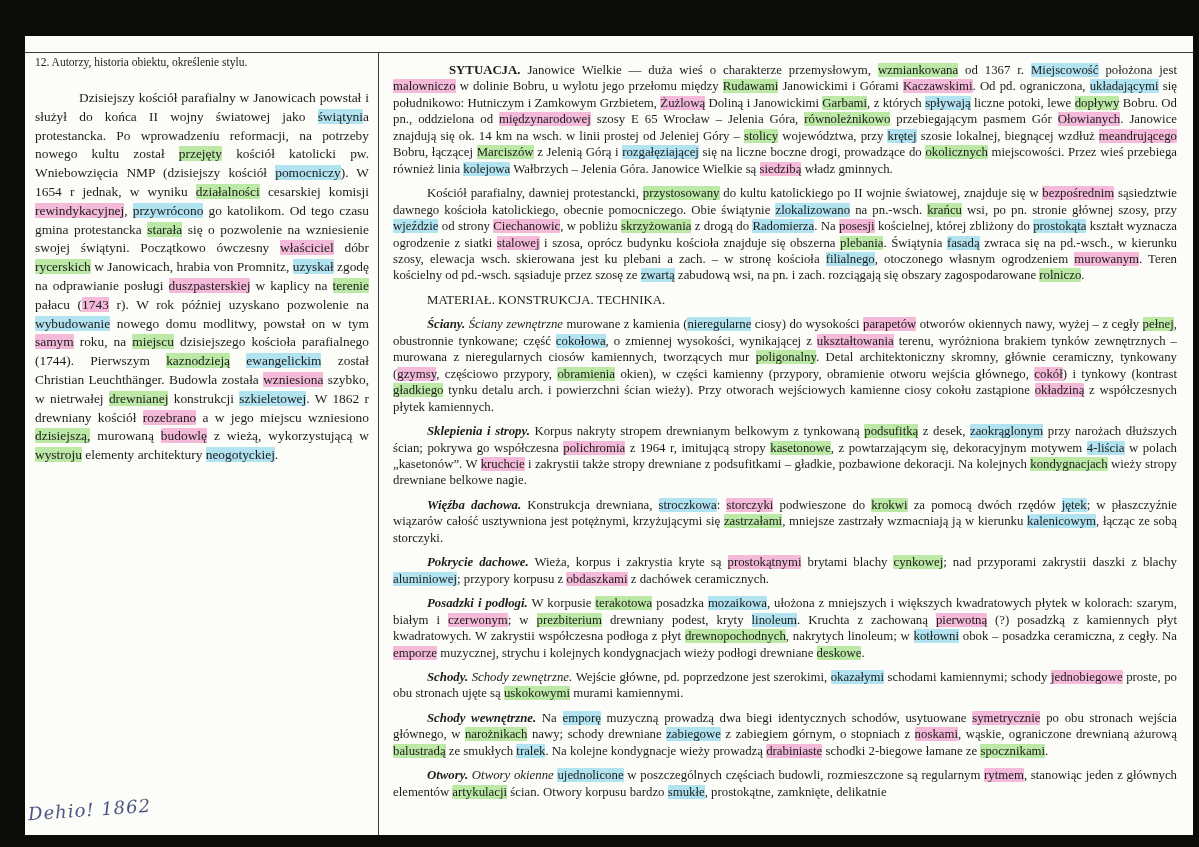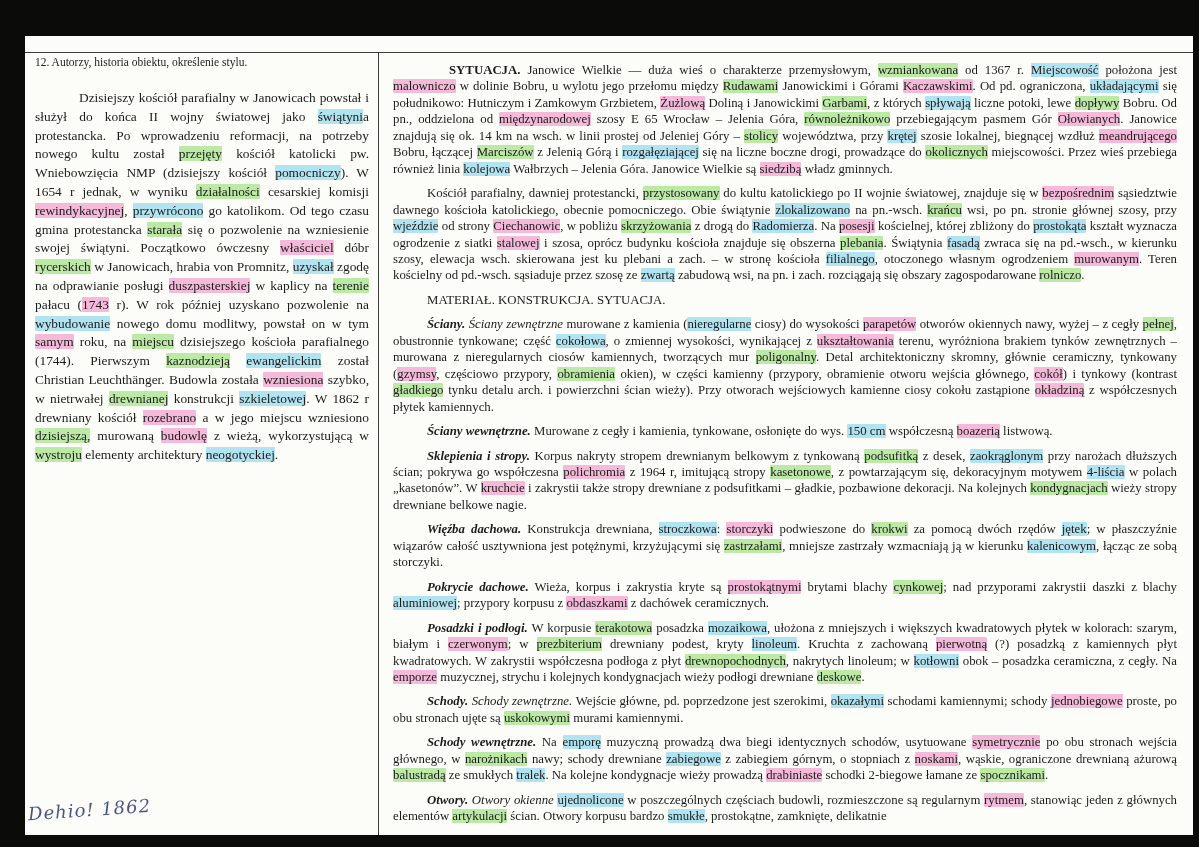--- a/index.html
+++ b/index.html
@@ -68,23 +68,22 @@
     <div class="field-header">12. Autorzy, historia obiektu, określenie stylu.</div>
     <div class="left-text">
         <p><span>Dzisiejszy kościół parafialny w Janowicach powstał i służył do końca II wojny światowej jako <span class="hl" style="background-color: rgb(178, 227, 240);">świątyni</span>a protestancka. Po wprowadzeniu reformacji, na potrzeby nowego kultu został <span class="hl" style="background-color: rgb(188, 233, 166);">przejęty</span> kościół katolicki pw. Wniebowzięcia NMP (dzisiejszy kościół <span class="hl" style="background-color: rgb(178, 227, 240);">pomocniczy</span>). W 1654 r jednak, w wyniku <span class="hl" style="background-color: rgb(188, 233, 166);">działalności</span> cesarskiej komisji <span class="hl" style="background-color: rgb(245, 186, 218);">rewindykacyjnej</span>, <span class="hl" style="background-color: rgb(178, 227, 240);">przywrócono</span> go katolikom. Od tego czasu gmina protestancka <span class="hl" style="background-color: rgb(188, 233, 166);">starała</span> się o pozwolenie na wzniesienie swojej świątyni. Początkowo ówczesny <span class="hl" style="background-color: rgb(245, 186, 218);">właściciel</span> dóbr <span class="hl" style="background-color: rgb(188, 233, 166);">rycerskich</span> w Janowicach, hrabia von Promnitz, <span class="hl" style="background-color: rgb(178, 227, 240);">uzyskał</span> zgodę na odprawianie posługi <span class="hl" style="background-color: rgb(245, 186, 218);">duszpasterskiej</span> w kaplicy na <span class="hl" style="background-color: rgb(188, 233, 166);">terenie</span> pałacu (<span class="hl" style="background-color: rgb(245, 186, 218);">1743</span> r). W rok później uzyskano pozwolenie na <span class="hl" style="background-color: rgb(178, 227, 240);">wybudowanie</span> nowego domu modlitwy, powstał on w tym <span class="hl" style="background-color: rgb(245, 186, 218);">samym</span> roku, na <span class="hl" style="background-color: rgb(188, 233, 166);">miejscu</span> dzisiejszego kościoła parafialnego (1744). Pierwszym <span class="hl" style="background-color: rgb(188, 233, 166);">kaznodzieją</span> <span class="hl" style="background-color: rgb(178, 227, 240);">ewangelickim</span> został Christian Leuchthänger. Budowla została <span class="hl" style="background-color: rgb(245, 186, 218);">wzniesiona</span> szybko, w nietrwałej <span class="hl" style="background-color: rgb(188, 233, 166);">drewnianej</span> konstrukcji <span class="hl" style="background-color: rgb(178, 227, 240);">szkieletowej</span>. W 1862 r drewniany kościół <span class="hl" style="background-color: rgb(245, 186, 218);">rozebrano</span> a w jego miejscu wzniesiono <span class="hl" style="background-color: rgb(188, 233, 166);">dzisiejszą,</span> murowaną <span class="hl" style="background-color: rgb(245, 186, 218);">budowlę</span> z wieżą, wykorzystującą w <span class="hl" style="background-color: rgb(188, 233, 166);">wystroju</span> elementy architektury <span class="hl" style="background-color: rgb(178, 227, 240);">neogotyckiej</span>.</span></p>
       </div>
   </div>
 
   <div class="cell-right">
     <div class="right-text">
         <p class="indent-lg"><span class="s-b">SYTUACJA.</span><span> Janowice Wielkie — duża wieś o charakterze przemysłowym, <span class="hl" style="background-color: rgb(188, 233, 166);">wzmiankowana</span> od 1367 r. <span class="hl" style="background-color: rgb(178, 227, 240);">Miejscowość</span> położona jest <span class="hl" style="background-color: rgb(245, 186, 218);">malowniczo</span> w dolinie Bobru, u wylotu jego przełomu między <span class="hl" style="background-color: rgb(188, 233, 166);">Rudawami</span> Janowickimi i Górami <span class="hl" style="background-color: rgb(245, 186, 218);">Kaczawskimi</span>. Od pd. ograniczona, <span class="hl" style="background-color: rgb(178, 227, 240);">układającymi</span> się południkowo: Hutniczym i Zamkowym Grzbietem, <span class="hl" style="background-color: rgb(245, 186, 218);">Żużlową</span> Doliną i Janowickimi <span class="hl" style="background-color: rgb(188, 233, 166);">Garbami</span>, z których <span class="hl" style="background-color: rgb(178, 227, 240);">spływają</span> liczne potoki, lewe <span class="hl" style="background-color: rgb(188, 233, 166);">dopływy</span> Bobru. Od pn., oddzielona od <span class="hl" style="background-color: rgb(245, 186, 218);">międzynarodowej</span> szosy E 65 Wrocław – Jelenia Góra, <span class="hl" style="background-color: rgb(188, 233, 166);">równoleżnikowo</span> przebiegającym pasmem Gór <span class="hl" style="background-color: rgb(245, 186, 218);">Ołowianych</span>. Janowice znajdują się ok. 14 km na wsch. w linii prostej od Jeleniej Góry – <span class="hl" style="background-color: rgb(188, 233, 166);">stolicy</span> województwa, przy <span class="hl" style="background-color: rgb(178, 227, 240);">krętej</span> szosie lokalnej, biegnącej wzdłuż <span class="hl" style="background-color: rgb(245, 186, 218);">meandrującego</span> Bobru, łączącej <span class="hl" style="background-color: rgb(188, 233, 166);">Marciszów</span> z Jelenią Górą i <span class="hl" style="background-color: rgb(178, 227, 240);">rozgałęziającej</span> się na liczne boczne drogi, prowadzące do <span class="hl" style="background-color: rgb(188, 233, 166);">okolicznych</span> miejscowości. Przez wieś przebiega również linia <span class="hl" style="background-color: rgb(178, 227, 240);">kolejowa</span> Wałbrzych – Jelenia Góra. Janowice Wielkie są <span class="hl" style="background-color: rgb(245, 186, 218);">siedzibą</span> władz gminnych.</span></p>
         <p><span>Kościół parafialny, dawniej protestancki, <span class="hl" style="background-color: rgb(188, 233, 166);">przystosowany</span> do kultu katolickiego po II wojnie światowej, znajduje się w <span class="hl" style="background-color: rgb(245, 186, 218);">bezpośrednim</span> sąsiedztwie dawnego kościoła katolickiego, obecnie pomocniczego. Obie świątynie <span class="hl" style="background-color: rgb(178, 227, 240);">zlokalizowano</span> na pn.-wsch. <span class="hl" style="background-color: rgb(188, 233, 166);">krańcu</span> wsi, po pn. stronie głównej szosy, przy <span class="hl" style="background-color: rgb(178, 227, 240);">wjeździe</span> od strony <span class="hl" style="background-color: rgb(245, 186, 218);">Ciechanowic</span>, w pobliżu <span class="hl" style="background-color: rgb(188, 233, 166);">skrzyżowania</span> z drogą do <span class="hl" style="background-color: rgb(178, 227, 240);">Radomierza</span>. Na <span class="hl" style="background-color: rgb(245, 186, 218);">posesji</span> kościelnej, której zbliżony do <span class="hl" style="background-color: rgb(178, 227, 240);">prostokąta</span> kształt wyznacza ogrodzenie z siatki <span class="hl" style="background-color: rgb(245, 186, 218);">stalowej</span> i szosa, oprócz budynku kościoła znajduje się obszerna <span class="hl" style="background-color: rgb(188, 233, 166);">plebania</span>. Świątynia <span class="hl" style="background-color: rgb(178, 227, 240);">fasadą</span> zwraca się na pd.-wsch., w kierunku szosy, elewacja wsch. skierowana jest ku plebani a zach. – w stronę kościoła <span class="hl" style="background-color: rgb(178, 227, 240);">filialnego</span>, otoczonego własnym ogrodzeniem <span class="hl" style="background-color: rgb(245, 186, 218);">murowanym</span>. Teren kościelny od pd.-wsch. sąsiaduje przez szosę ze <span class="hl" style="background-color: rgb(178, 227, 240);">zwartą</span> zabudową wsi, na pn. i zach. rozciągają się obszary zagospodarowane <span class="hl" style="background-color: rgb(188, 233, 166);">rolniczo</span>.</span></p>
-        <p><span>MATERIAŁ. KONSTRUKCJA. SYTUACJA.</span></p>
+        <p><span>MATERIAŁ. KONSTRUKCJA. TECHNIKA.</span></p>
         <p><span class="s-bi">Ściany.</span><span class="s-i">  Ściany zewnętrzne  </span><span>murowane z kamienia (<span class="hl" style="background-color: rgb(178, 227, 240);">nieregularne</span> ciosy) do wysokości <span class="hl" style="background-color: rgb(245, 186, 218);">parapetów</span> otworów okiennych nawy, wyżej – z cegły <span class="hl" style="background-color: rgb(188, 233, 166);">pełnej</span>, obustronnie tynkowane; część <span class="hl" style="background-color: rgb(178, 227, 240);">cokołowa</span>, o zmiennej wysokości, wynikającej z <span class="hl" style="background-color: rgb(245, 186, 218);">ukształtowania</span> terenu, wyróżniona brakiem tynków zewnętrznych – murowana z nieregularnych ciosów kamiennych, tworzących mur <span class="hl" style="background-color: rgb(188, 233, 166);">poligonalny</span>. Detal architektoniczny skromny, głównie ceramiczny, tynkowany (<span class="hl" style="background-color: rgb(245, 186, 218);">gzymsy</span>, częściowo przypory, <span class="hl" style="background-color: rgb(188, 233, 166);">obramienia</span> okien), w części kamienny (przypory, obramienie otworu wejścia głównego, <span class="hl" style="background-color: rgb(245, 186, 218);">cokół</span>) i tynkowy (kontrast <span class="hl" style="background-color: rgb(188, 233, 166);">gładkiego</span> tynku detalu arch. i powierzchni ścian wieży). Przy otworach wejściowych kamienne ciosy cokołu zastąpione <span class="hl" style="background-color: rgb(245, 186, 218);">okładziną</span> z współczesnych płytek kamiennych.</span></p>
-        <p><span class="s-bi">Ściany wewnętrzne.</span><span> Murowane z cegły i kamienia, tynkowane, osłonięte do wys. <span class="hl" style="background-color: rgb(178, 227, 240);">150 cm</span> współczesną <span class="hl" style="background-color: rgb(245, 186, 218);">boazerią</span> listwową.</span></p>
         <p><span class="s-bi">Sklepienia i stropy.</span><span> Korpus nakryty stropem drewnianym belkowym z tynkowaną <span class="hl" style="background-color: rgb(188, 233, 166);">podsufitką</span> z desek, <span class="hl" style="background-color: rgb(178, 227, 240);">zaokrąglonym</span> przy narożach dłuższych ścian; pokrywa go współczesna <span class="hl" style="background-color: rgb(245, 186, 218);">polichromia</span> z 1964 r, imitującą stropy <span class="hl" style="background-color: rgb(188, 233, 166);">kasetonowe</span>, z powtarzającym się, dekoracyjnym motywem <span class="hl" style="background-color: rgb(178, 227, 240);">4-liścia</span> w polach „kasetonów”. W <span class="hl" style="background-color: rgb(245, 186, 218);">kruchcie</span> i zakrystii także stropy drewniane z podsufitkami – gładkie, pozbawione dekoracji. Na kolejnych <span class="hl" style="background-color: rgb(188, 233, 166);">kondygnacjach</span> wieży stropy drewniane belkowe nagie.</span></p>
         <p><span class="s-bi">Więźba dachowa.</span><span> Konstrukcja drewniana, <span class="hl" style="background-color: rgb(178, 227, 240);">stroczkowa</span>: <span class="hl" style="background-color: rgb(245, 186, 218);">storczyki</span> podwieszone do <span class="hl" style="background-color: rgb(188, 233, 166);">krokwi</span> za pomocą dwóch rzędów <span class="hl" style="background-color: rgb(178, 227, 240);">jętek</span>; w płaszczyźnie wiązarów całość usztywniona jest potężnymi, krzyżującymi się <span class="hl" style="background-color: rgb(188, 233, 166);">zastrzałami</span>, mniejsze zastrzały wzmacniają ją w kierunku <span class="hl" style="background-color: rgb(178, 227, 240);">kalenicowym</span>, łącząc ze sobą storczyki.</span></p>
         <p><span class="s-bi">Pokrycie dachowe.</span><span> Wieża, korpus i zakrystia kryte są <span class="hl" style="background-color: rgb(245, 186, 218);">prostokątnymi</span> brytami blachy <span class="hl" style="background-color: rgb(188, 233, 166);">cynkowej</span>; nad przyporami zakrystii daszki z blachy <span class="hl" style="background-color: rgb(178, 227, 240);">aluminiowej</span>; przypory korpusu z <span class="hl" style="background-color: rgb(245, 186, 218);">obdaszkami</span> z dachówek ceramicznych.</span></p>
         <p><span class="s-bi">Posadzki i podłogi.</span><span> W korpusie <span class="hl" style="background-color: rgb(188, 233, 166);">terakotowa</span> posadzka <span class="hl" style="background-color: rgb(178, 227, 240);">mozaikowa</span>, ułożona z mniejszych i większych kwadratowych płytek w kolorach: szarym, białym i <span class="hl" style="background-color: rgb(245, 186, 218);">czerwonym</span>; w <span class="hl" style="background-color: rgb(188, 233, 166);">prezbiterium</span> drewniany podest, kryty <span class="hl" style="background-color: rgb(178, 227, 240);">linoleum</span>. Kruchta z zachowaną <span class="hl" style="background-color: rgb(245, 186, 218);">pierwotną</span> (?) posadzką z kamiennych płyt kwadratowych. W zakrystii współczesna podłoga z płyt <span class="hl" style="background-color: rgb(188, 233, 166);">drewnopochodnych</span>, nakrytych linoleum; w <span class="hl" style="background-color: rgb(178, 227, 240);">kotłowni</span> obok – posadzka ceramiczna, z cegły. Na <span class="hl" style="background-color: rgb(245, 186, 218);">emporze</span> muzycznej, strychu i kolejnych kondygnacjach wieży podłogi drewniane <span class="hl" style="background-color: rgb(188, 233, 166);">deskowe</span>.</span></p>
         <p><span class="s-bi">Schody.</span><span class="s-i">  Schody zewnętrzne.  </span><span>Wejście główne, pd. poprzedzone jest szerokimi, <span class="hl" style="background-color: rgb(178, 227, 240);">okazałymi</span> schodami kamiennymi; schody <span class="hl" style="background-color: rgb(245, 186, 218);">jednobiegowe</span> proste, po obu stronach ujęte są <span class="hl" style="background-color: rgb(188, 233, 166);">uskokowymi</span> murami kamiennymi.</span></p>
         <p><span class="s-bi">Schody wewnętrzne.</span><span> Na <span class="hl" style="background-color: rgb(178, 227, 240);">emporę</span> muzyczną prowadzą dwa biegi identycznych schodów, usytuowane <span class="hl" style="background-color: rgb(245, 186, 218);">symetrycznie</span> po obu stronach wejścia głównego, w <span class="hl" style="background-color: rgb(188, 233, 166);">narożnikach</span> nawy; schody drewniane <span class="hl" style="background-color: rgb(178, 227, 240);">zabiegowe</span> z zabiegiem górnym, o stopniach z <span class="hl" style="background-color: rgb(245, 186, 218);">noskami</span>, wąskie, ograniczone drewnianą ażurową <span class="hl" style="background-color: rgb(188, 233, 166);">balustradą</span> ze smukłych <span class="hl" style="background-color: rgb(178, 227, 240);">tralek</span>. Na kolejne kondygnacje wieży prowadzą <span class="hl" style="background-color: rgb(245, 186, 218);">drabiniaste</span> schodki 2-biegowe łamane ze <span class="hl" style="background-color: rgb(188, 233, 166);">spocznikami</span>.</span></p>
         <p><span class="s-bi">Otwory.</span><span class="s-i">  Otwory okienne  </span><span><span class="hl" style="background-color: rgb(178, 227, 240);">ujednolicone</span> w poszczególnych częściach budowli, rozmieszczone są regularnym <span class="hl" style="background-color: rgb(245, 186, 218);">rytmem</span>, stanowiąc jeden z głównych elementów <span class="hl" style="background-color: rgb(188, 233, 166);">artykulacji</span> ścian. Otwory korpusu bardzo <span class="hl" style="background-color: rgb(178, 227, 240);">smukłe</span>, prostokątne, zamknięte, delikatnie</span></p>
       </div>
   </div>
 

